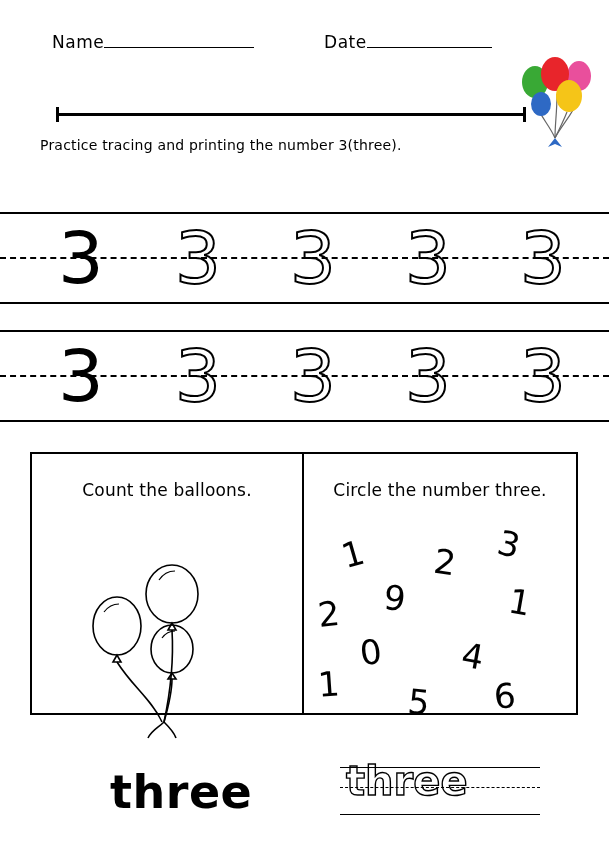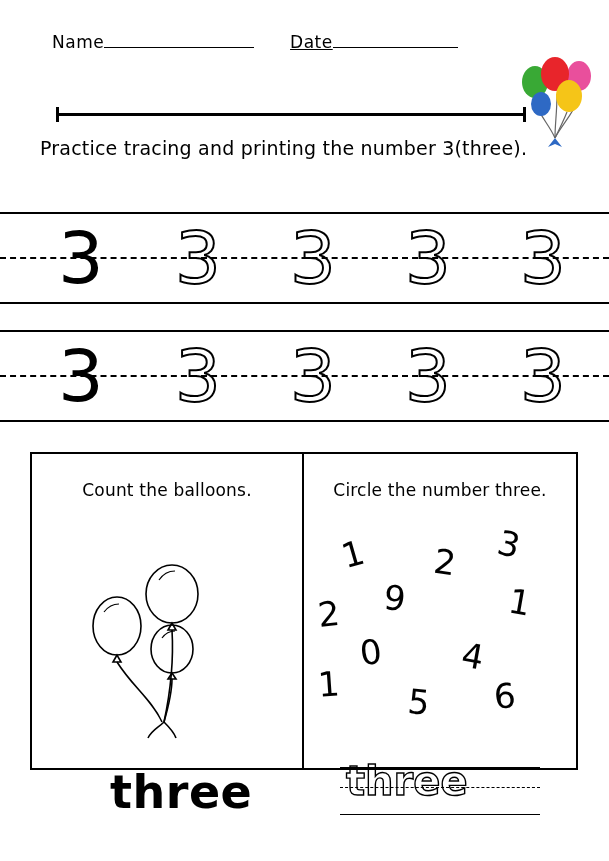--- a/index.html
+++ b/index.html
@@ -29,22 +29,21 @@
     width: 520px;
     font-size: 17px;
     letter-spacing: 0.5px;
   }
   .namedate .nd-name {
     display: inline-block;
     margin-top: 8px;
   }
   .namedate .nd-date {
     display: inline-block;
-    margin-left: 30px;
-    text-decoration: underline;
+    margin-left: 64px;
   }
   .rule {
     display: inline-block;
     border-bottom: 1.6px solid #000;
     vertical-align: baseline;
   }
   .rule.name-rule { width: 150px; }
   .rule.date-rule { width: 125px; }
 
   .title {
@@ -80,21 +79,21 @@
     height: 15px;
     background: #000;
   }
   .divider .cap.left { left: 0; }
   .divider .cap.right { right: 0; }
 
   .subtitle {
     position: absolute;
     top: 137px;
     left: 40px;
-    font-size: 19px;
+    font-size: 14px;
     letter-spacing: 0.2px;
   }
 
   
   .balloons-cluster {
     position: absolute;
     top: 48px;
     left: 505px;
     width: 100px;
     height: 105px;
@@ -149,21 +148,21 @@
     -webkit-text-stroke: 2px #000;
     text-shadow: none;
   }
 
   
   .activity {
     position: absolute;
     top: 452px;
     left: 30px;
     width: 548px;
-    height: 318px;
+    height: 263px;
     border: 2.2px solid #000;
     box-sizing: border-box;
     display: flex;
   }
   .activity .cell {
     position: relative;
     box-sizing: border-box;
   }
   .activity .cell.left {
     width: 272px;

